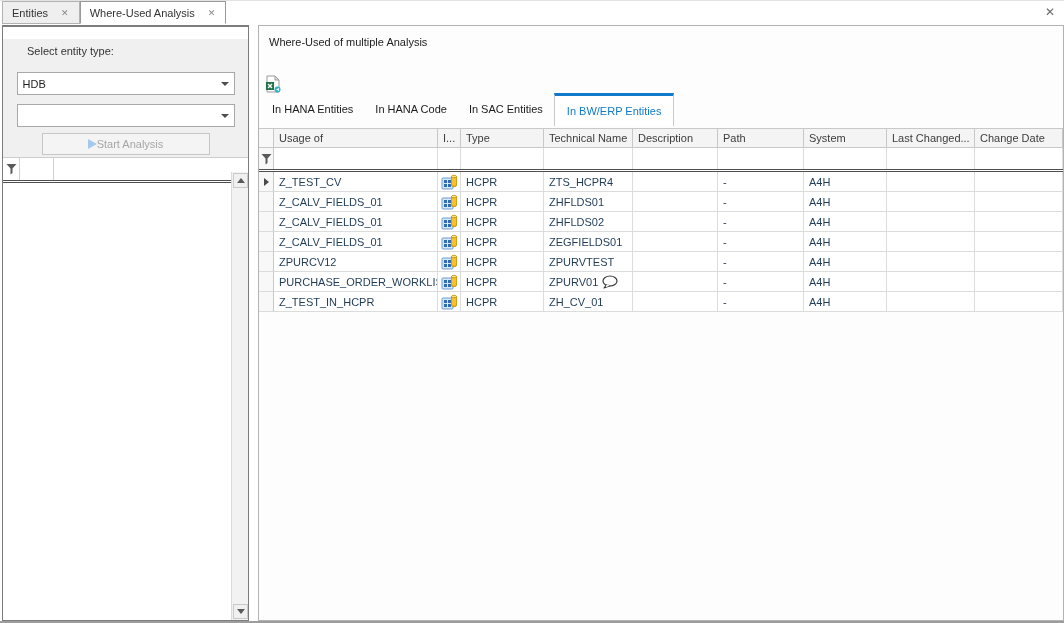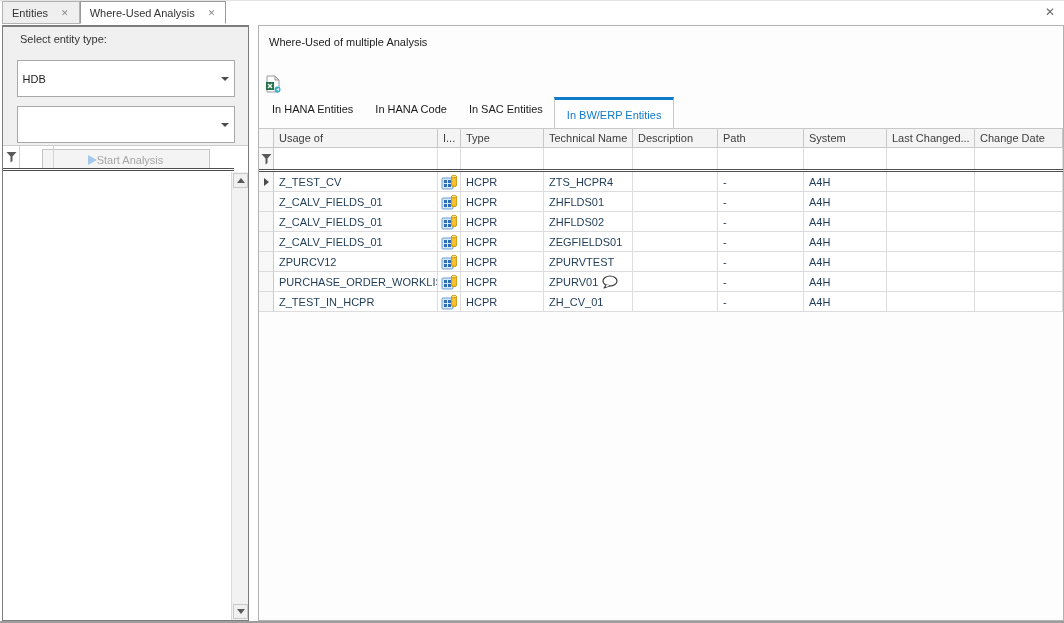--- a/index.html
+++ b/index.html
@@ -16,22 +16,22 @@
   
   .tabstrip { position:absolute; left:0; top:0; height:22px; display:flex; padding-left:2px; }
   .m-tab { display:flex; align-items:center; gap:12px; padding:0 9px; height:23px;
     border:1px solid #b3b3b3; background:#efefef; color:#333; }
   .m-tab.active { background:#ffffff; border-color:#9b9b9b; border-bottom-color:#ffffff;justify-content:flex-end; }
   .tab-x { color:#8a8a8a; font-size:9px; padding:0 1px; }
   
   .left-panel { position:absolute; left:2px; top:24px; width:247px; height:596px;
     background:#ffffff; border:1px solid #7d7d7d; border-top-width:2px; }
   .lp-top { height:119px; background:#f0f0f0; border-bottom:1px solid #cccccc; }
-  .lp-header { padding:6px 8px 0 17px; color:#333; }
-  .combo { width:218px; height:37px; margin:0 auto; background:#fff;
+  .lp-header { padding:6px 8px 0 24px; color:#333;margin-top:12px; }
+  .combo { width:218px; height:23px; margin:0 auto; background:#fff;
     border:1px solid #a8a8a8; display:flex; align-items:center; }
   .combo.first { margin-top:15px; }
   .combo.second { margin-top:9px; }
   .combo-val { flex:1; padding-left:5px; color:#222; }
   .combo-btn { width:18px; height:100%; display:flex; align-items:center; justify-content:center; }
   .dd-arrow { width:0; height:0; border-left:4px solid transparent; border-right:4px solid transparent; border-top:4px solid #4d4d4d; }
   .start-btn { width:168px; height:22px; margin:6px auto 0 auto; background:#f4f4f4;
     border:1px solid #c6c6c6; color:#a6a6a6; display:flex; align-items:center; justify-content:center; gap:0; }
   .play-icon { width:0; height:0; border-left:9px solid #a5c9ea; border-top:5px solid transparent; border-bottom:5px solid transparent; }
   .lp-filter-row { height:22px; width:231px; display:flex; }
@@ -46,21 +46,21 @@
     border:1px solid #c9c9c9; display:flex; align-items:center; justify-content:center; }
   .sb-btn.up { top:1px; }
   .sb-btn.down { bottom:1px; }
   .tri-up { width:0; height:0; border-left:4px solid transparent; border-right:4px solid transparent; border-bottom:5px solid #5a5a5a; }
   .tri-down { width:0; height:0; border-left:4px solid transparent; border-right:4px solid transparent; border-top:5px solid #5a5a5a; }
   
   .right-panel { position:absolute; left:258px; top:24px; width:806px; height:596px;
     background:#fdfdfd; border:1px solid #b2b2b2; }
   .rp-title { position:absolute; left:10px; top:10px; color:#222; }
   .excel-btn { position:absolute; left:4px; top:48px; width:20px; height:20px; display:flex; align-items:center; justify-content:center; }
-  .subtabs { position:absolute; left:2px; top:71px; height:24px; display:flex; align-items:flex-start; }
+  .subtabs { position:absolute; left:2px; top:71px; height:24px; display:flex; align-items:center; }
   .s-tab { height:23px; padding:0 11px; display:flex; align-items:center; color:#1a1a1a; }
   .s-tab.active { background:#ffffff; border:1px solid #c8c8c8; border-top:3px solid #0f7ac9;
     border-bottom:none; color:#0f7ac9; padding:15px 12px; }
   
   .grid { position:absolute; left:0; top:102px; width:804px; border-top:1px solid #c8c8c8; background:#fff; }
   .grid-row { display:grid; grid-template-columns:15px 164px 23px 83px 89px 85px 86px 83px 88px 1fr; }
   .g-head { height:19px; background:#f4f4f4; }
   .g-head .c { border-right:1px solid #c8c8c8; border-bottom:1px solid #c8c8c8; color:#3c3c3c;
     display:flex; align-items:center; padding-left:5px; overflow:hidden; white-space:nowrap; }
   .g-filter { height:21px; }

